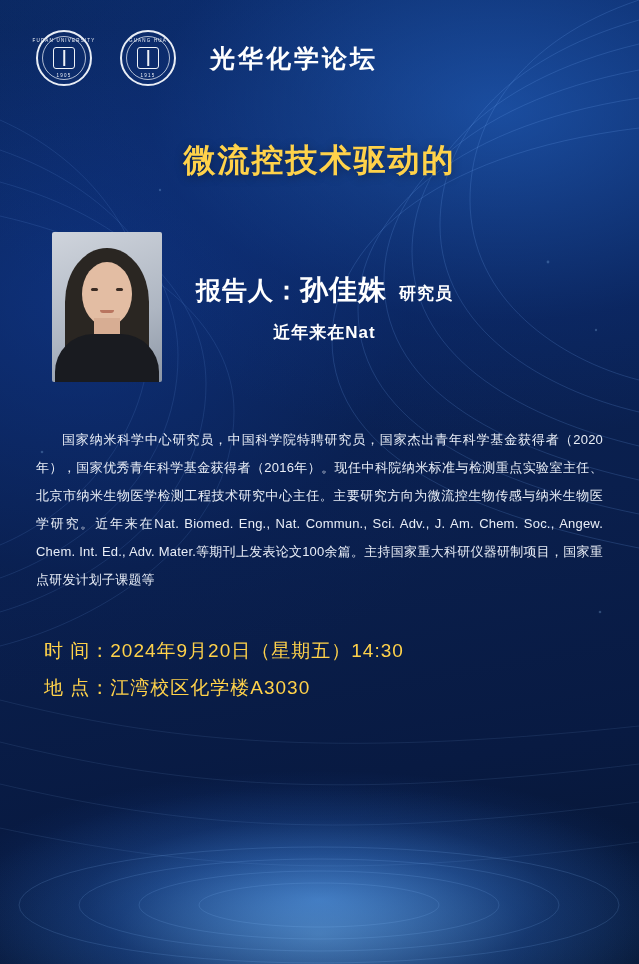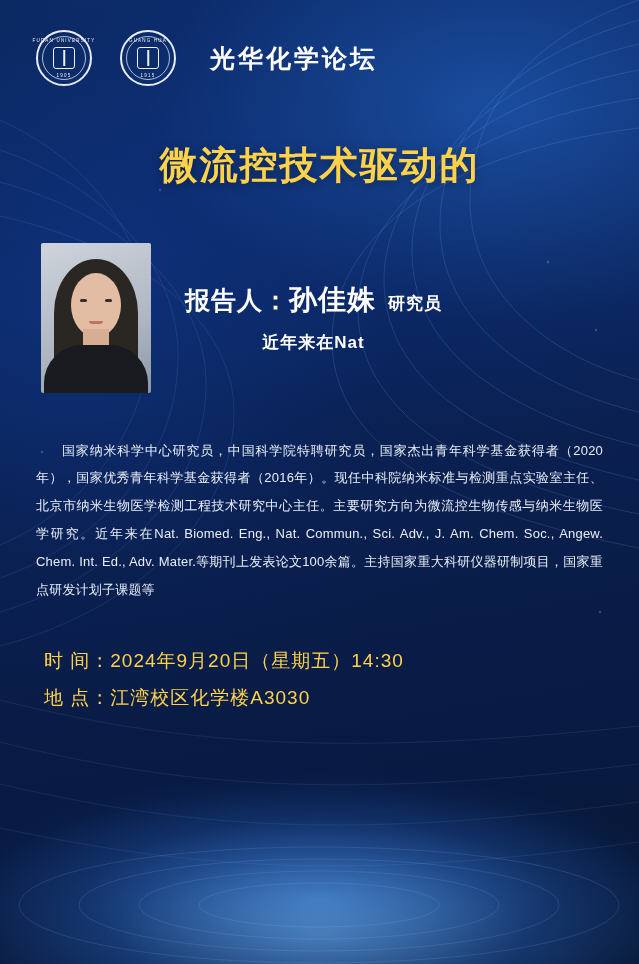--- a/index.html
+++ b/index.html
@@ -92,33 +92,33 @@
     font-size: 25px;
     font-weight: 700;
     color: #ffffff;
     letter-spacing: 3px;
     margin-left: 6px;
   }
   .main-title {
     margin-top: 46px;
     text-align: center;
     color: #ffd24a;
-    font-size: 38px;
+    font-size: 32px;
     font-weight: 700;
     letter-spacing: 2px;
     line-height: 1.75;
     text-shadow: 0 2px 10px rgba(0,0,0,0.35);
     position: relative;
   }
   .speaker-block {
     position: relative;
     margin-top: 44px;
     display: flex;
     align-items: center;
-    padding-left: 41px;
+    padding-left: 52px;
   }
   .portrait {
     width: 110px;
     height: 150px;
     flex: none;
     border-radius: 2px;
     overflow: hidden;
     position: relative;
     background: linear-gradient(160deg, #cfd4dc 0%, #aeb6c2 60%, #8d97a6 100%);
   }

